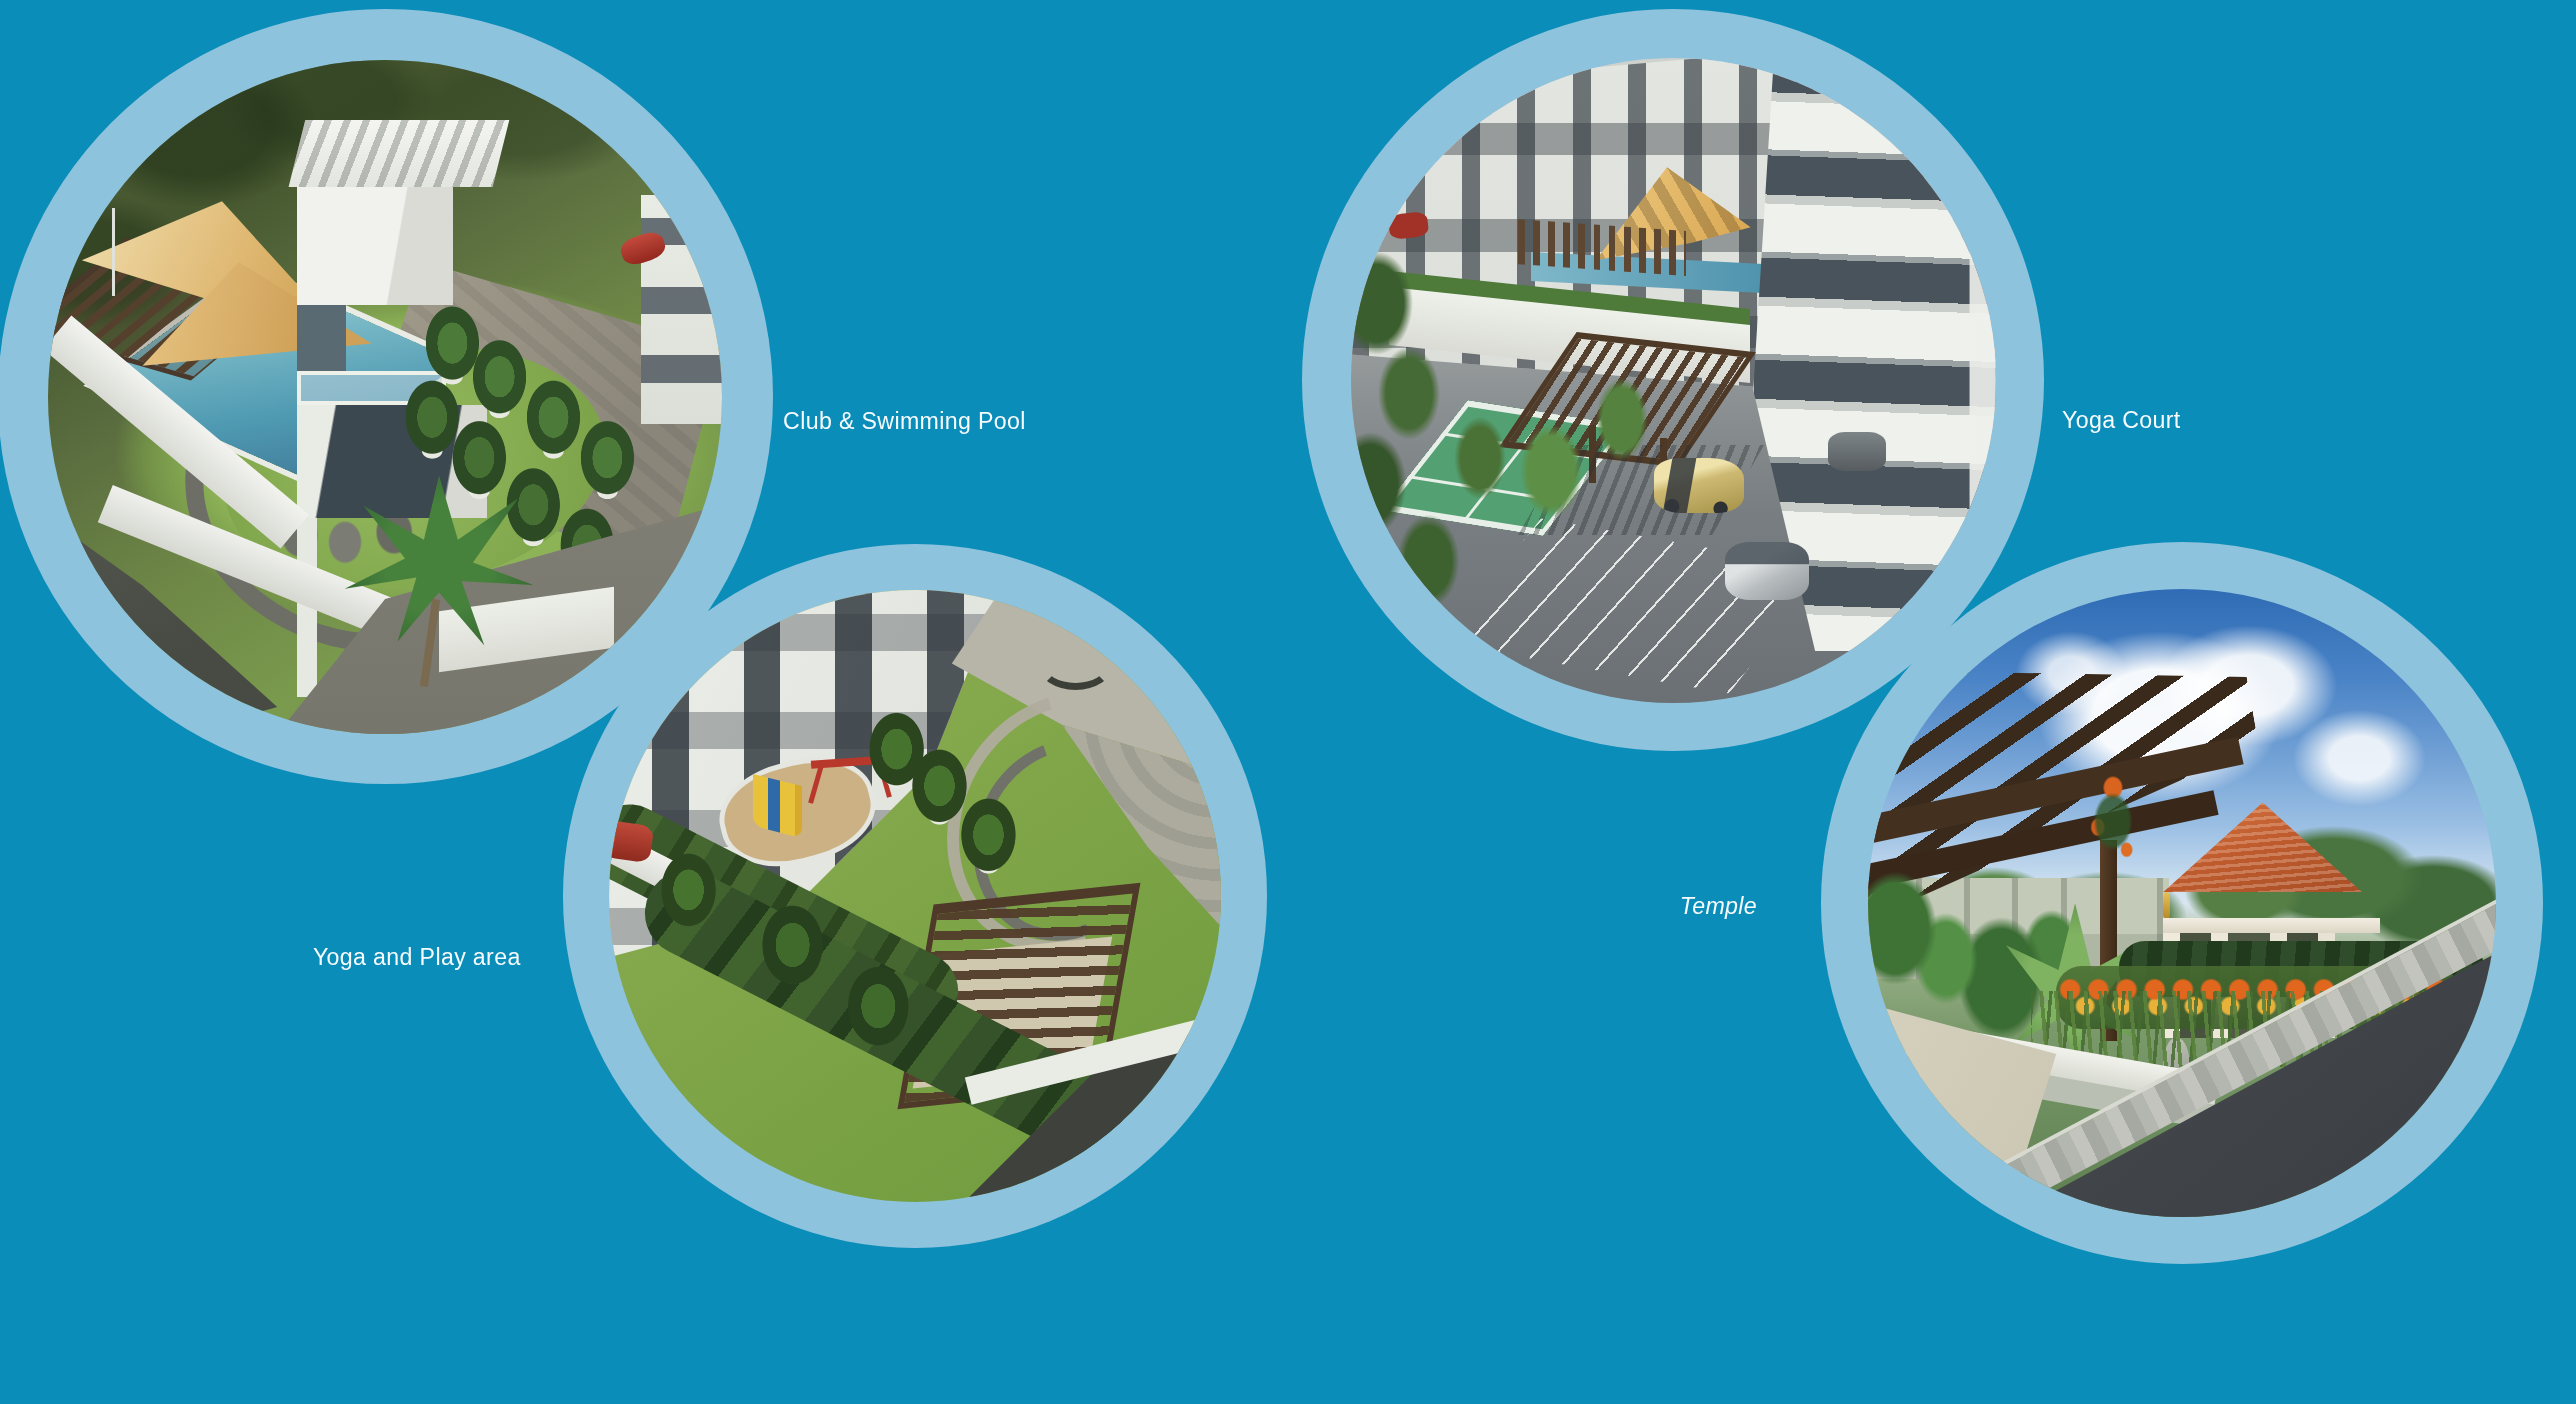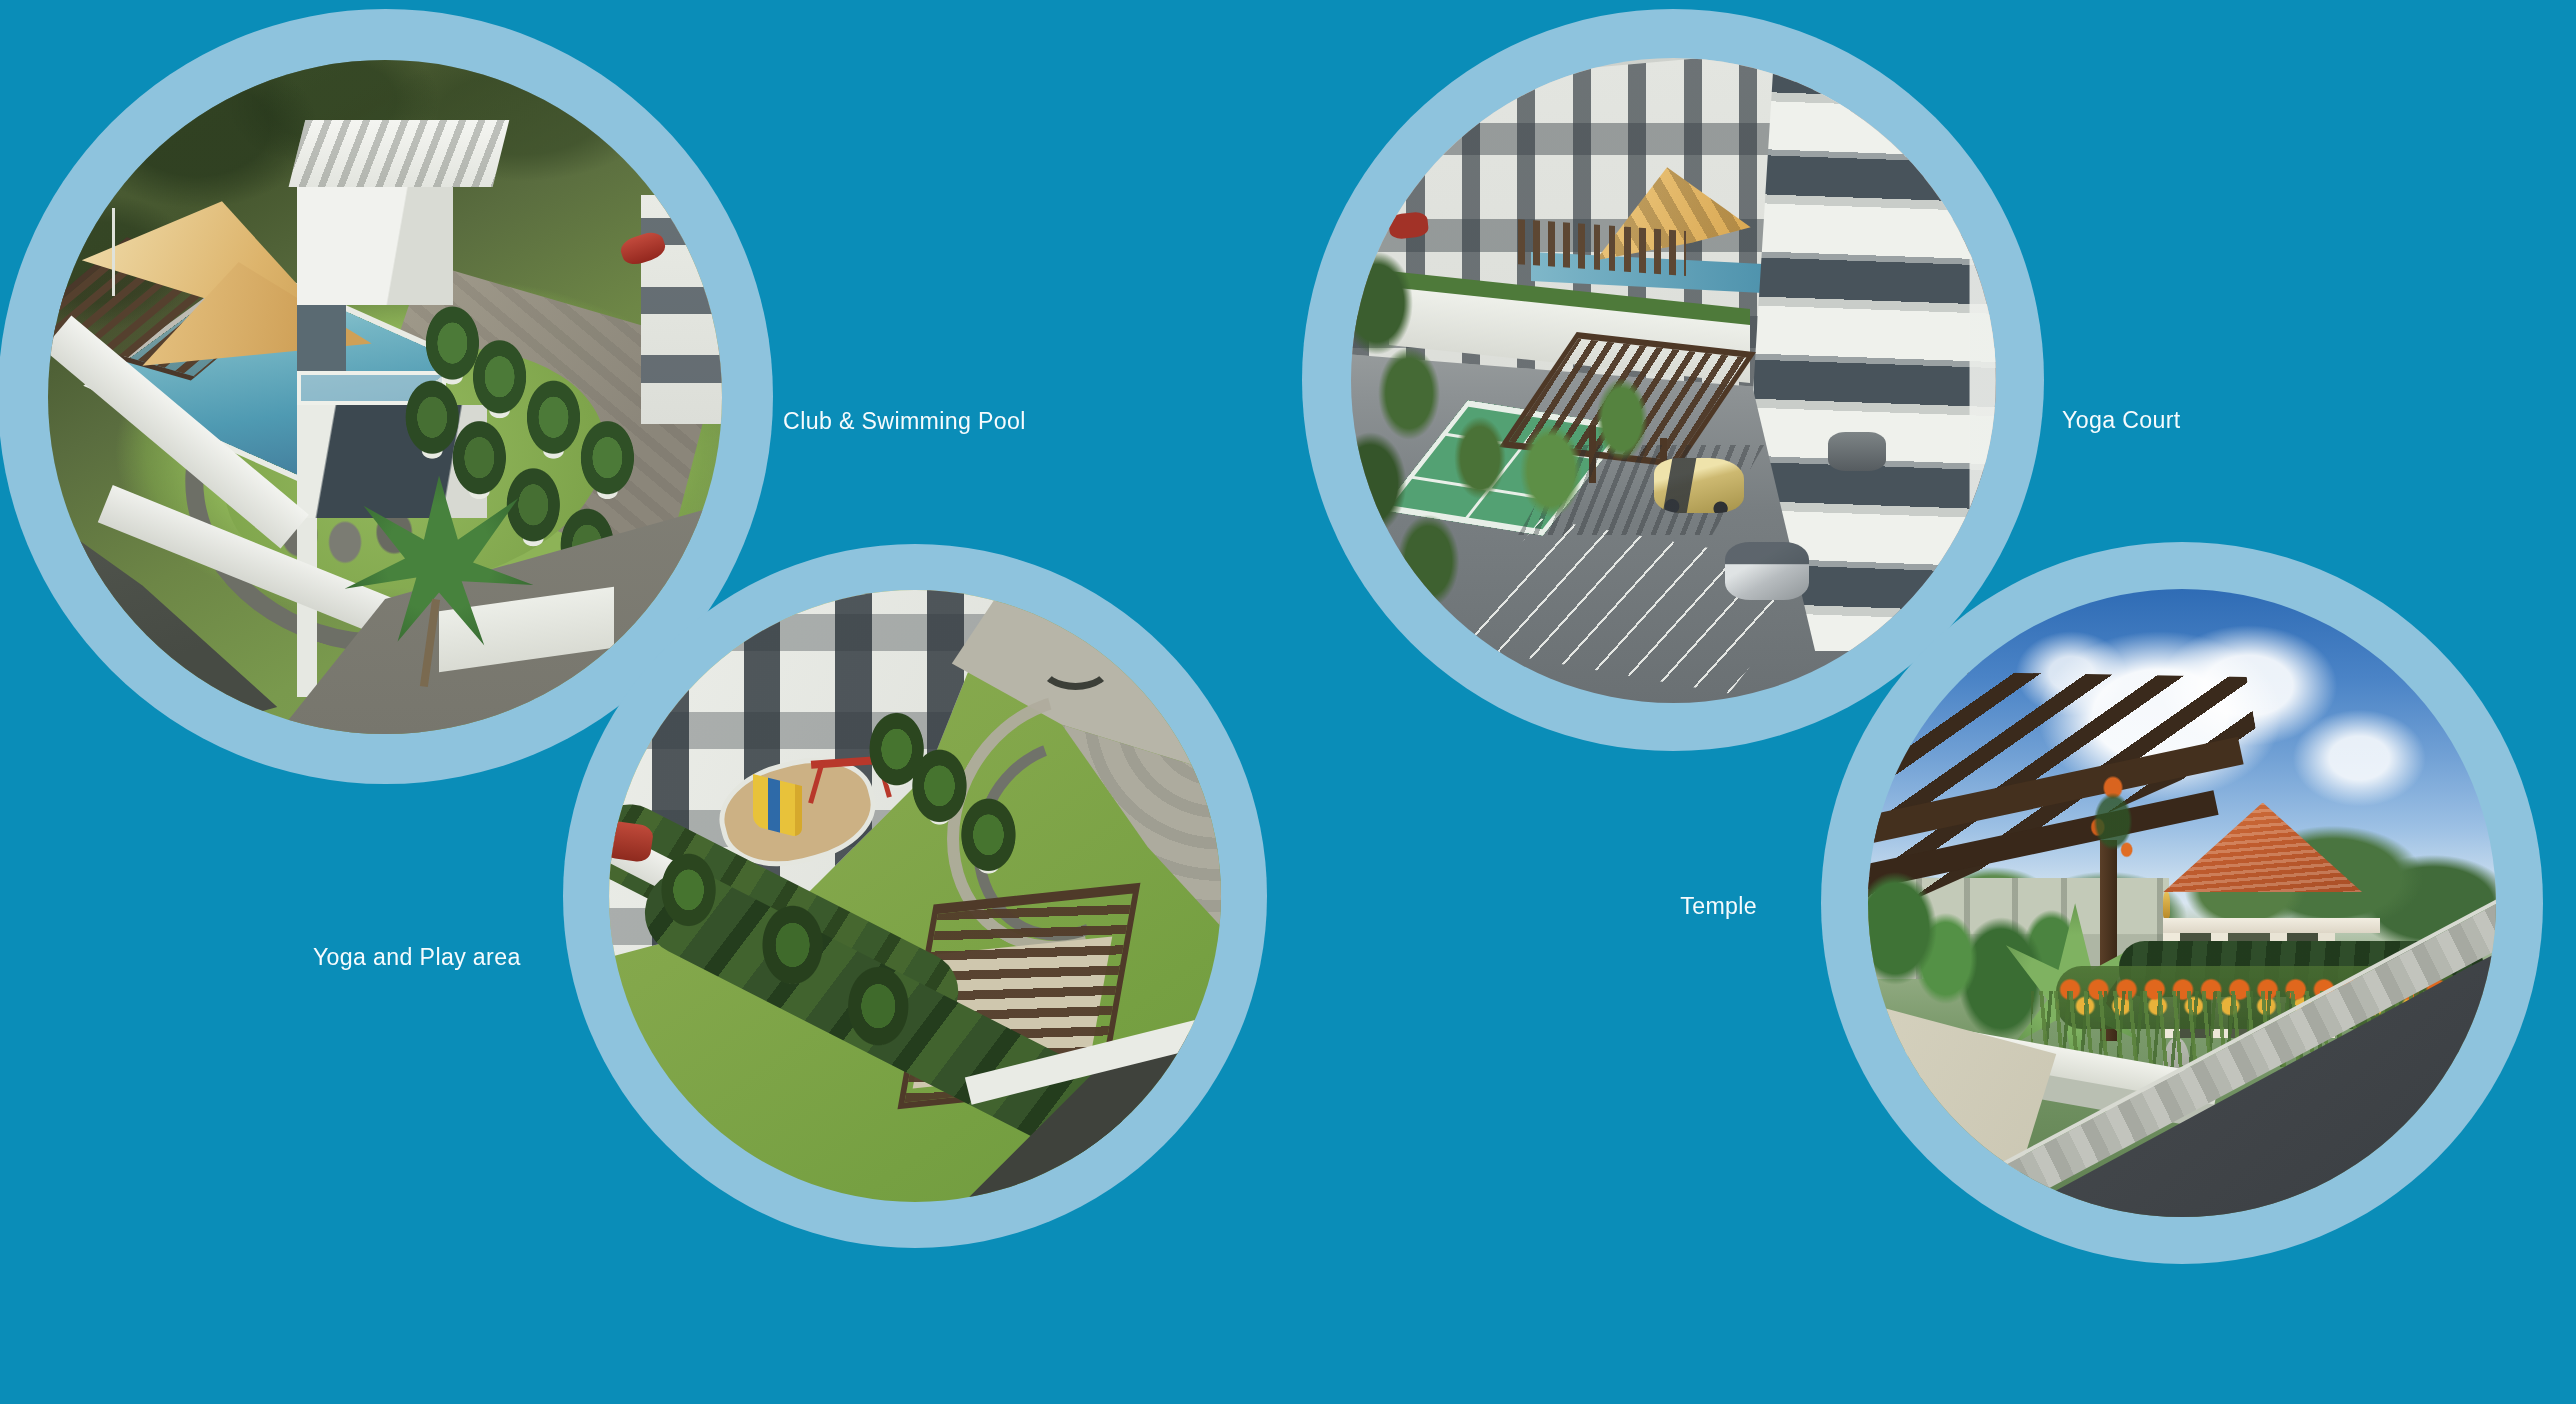--- a/index.html
+++ b/index.html
@@ -31,21 +31,21 @@
     font-size:0.9vw;
     font-weight:300;
     letter-spacing:0.015em;
     white-space:nowrap;
     transform:translateY(-50%);
     text-align:right;
   }
   .c-club{left:30.40%;top:32.45%;}
   .c-games{left:80.05%;top:32.42%;}
   .c-yoga{right:79.79%;top:73.80%;text-align:center;}
-  .c-temple{right:31.79%;top:69.90%;text-align:center;}
+  .c-temple{right:31.79%;top:69.90%;text-align:center;font-style:italic;}
 
   
   .p1{background:
     radial-gradient(ellipse 46% 26% at 56% 58%, #8db357 0 70%, rgba(127,165,76,.6) 90%, rgba(127,165,76,0) 100%),
     linear-gradient(150deg,#4f6138 0%,#46572f 22%,#5a6d3f 38%,#6d8646 55%,#79994d 72%,#7fa251 100%);}
   .s1-shade{inset:0;background:
     radial-gradient(ellipse 18% 12% at 22% 10%, rgba(36,52,26,.65) 0 60%, transparent 100%),
     radial-gradient(ellipse 14% 10% at 8% 30%, rgba(36,52,26,.5) 0 60%, transparent 100%),
     radial-gradient(ellipse 16% 10% at 42% 6%, rgba(40,58,28,.55) 0 60%, transparent 100%),
     radial-gradient(ellipse 20% 10% at 70% 8%, rgba(44,62,30,.45) 0 60%, transparent 100%);}

